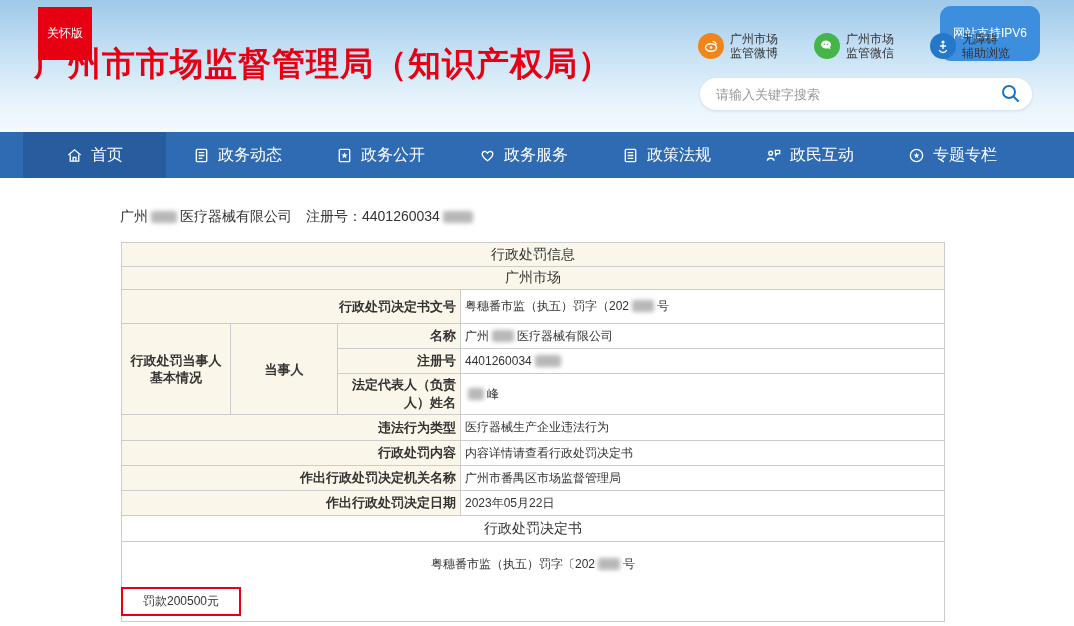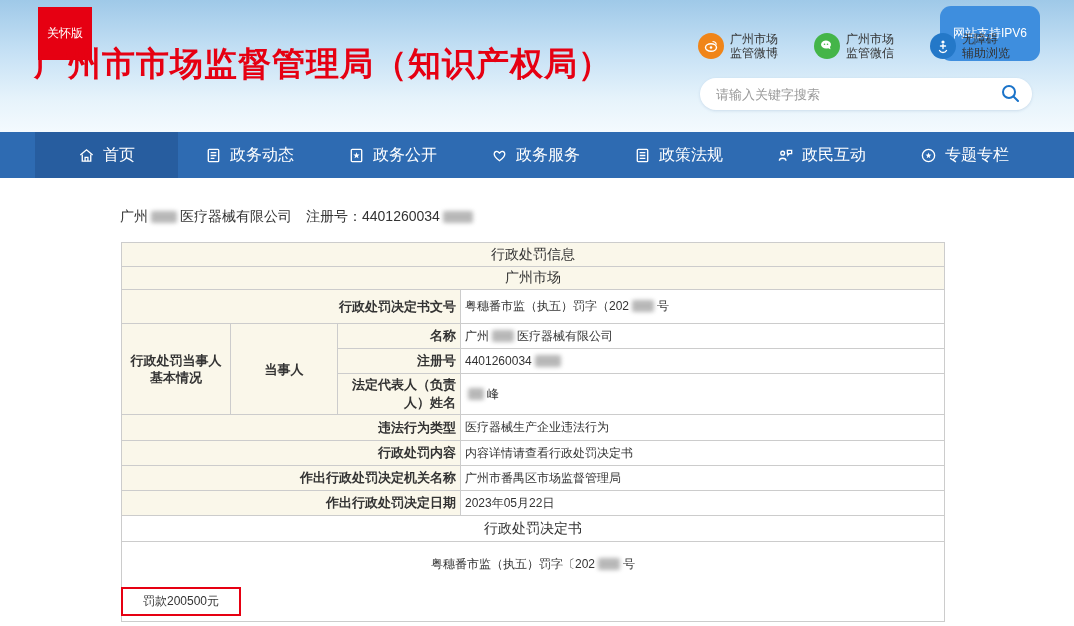--- a/index.html
+++ b/index.html
@@ -21,21 +21,21 @@
     align-items:center; justify-content:center; }
   .qtext { display:flex; flex-direction:column; font-size:12px; color:#333; line-height:14px; }
   .searchbox { position:absolute; right:42px; top:78px; width:332px; height:32px; background:#fff;
     border-radius:16px; display:flex; align-items:center; padding:0 12px 0 16px;
     box-shadow:0 1px 3px rgba(30,80,140,.15); }
   .search-input { flex:1; border:none; outline:none; font-size:13px; color:#333; background:transparent; }
   .search-input::placeholder { color:#999; }
   .search-btn { background:none; border:none; cursor:pointer; display:flex; align-items:center; }
 
   
-  .nav { width:100%; height:46px; background:#2e6bb2; display:flex; padding-left:35px; }
+  .nav { width:100%; height:46px; background:#2e6bb2; display:flex; padding-left:23px; }
   .nav-item { width:143px; height:100%; display:flex; align-items:center; justify-content:center;
     gap:8px; color:#fff; font-size:16px; cursor:pointer; }
   .nav-item.active { background:#275d9f; }
   .nav-icon { display:flex; align-items:center; }
 
   
   .company-line { margin:30px 8px 0 120px; font-size:14px; color:#333; }
   .regno-part { margin-left:14px; }
 
   .redact { display:inline-block; height:12px; background:#a6a6a6; opacity:.8; filter:blur(2px);

